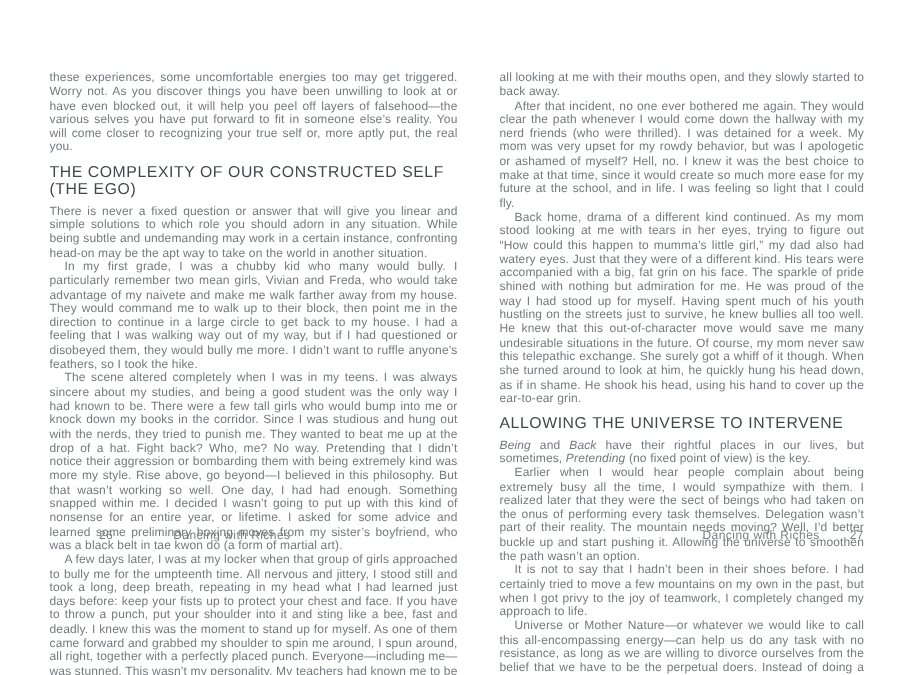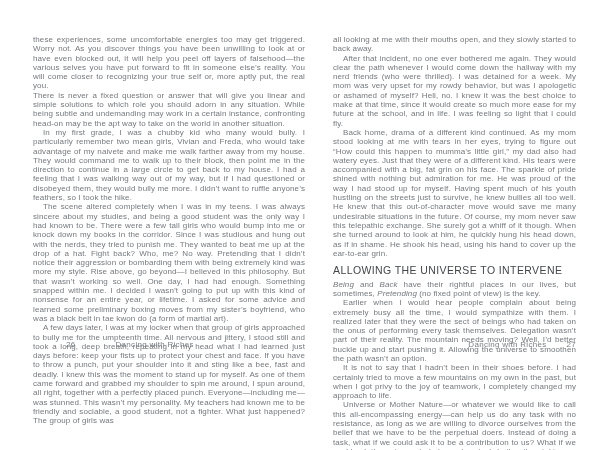--- a/index.html
+++ b/index.html
@@ -12,21 +12,21 @@
     font-family: "Liberation Sans", sans-serif;
   }
   .spread {
     position: relative;
     width: 600px;
     height: 450px;
     background: #ffffff;
   }
   .page {
     position: absolute;
-    top: 4px;
+    top: 16px;
     height: 366px;
   }
   .page-left  { left: 33px;  width: 272px; }
   .page-right { left: 333px; width: 243px; }
   .page-body {
     padding-top: 31px;
   }
   .para {
     margin: 0;
     font-size: 8px;
@@ -63,20 +63,21 @@
   .footer-right .page-num   { margin-left: 20px; }
 </style>
 </head>
 <body>
 
 <div class="spread">
 
   <div class="page page-left">
     <div class="page-body" id="left-blocks">
         <p class="para">these experiences, some uncomfortable energies too may get triggered. Worry not. As you discover things you have been unwilling to look at or have even blocked out, it will help you peel off layers of falsehood—the various selves you have put forward to fit in someone else’s reality. You will come closer to recognizing your true self or, more aptly put, the real you.</p>
+        <h2 class="section-heading">THE COMPLEXITY OF OUR CONSTRUCTED SELF (THE EGO)</h2>
         <p class="para">There is never a fixed question or answer that will give you linear and simple solutions to which role you should adorn in any situation. While being subtle and undemanding may work in a certain instance, confronting head-on may be the apt way to take on the world in another situation.</p>
         <p class="para indent">In my first grade, I was a chubby kid who many would bully. I particularly remember two mean girls, Vivian and Freda, who would take advantage of my naivete and make me walk farther away from my house. They would command me to walk up to their block, then point me in the direction to continue in a large circle to get back to my house. I had a feeling that I was walking way out of my way, but if I had questioned or disobeyed them, they would bully me more. I didn’t want to ruffle anyone’s feathers, so I took the hike.</p>
         <p class="para indent">The scene altered completely when I was in my teens. I was always sincere about my studies, and being a good student was the only way I had known to be. There were a few tall girls who would bump into me or knock down my books in the corridor. Since I was studious and hung out with the nerds, they tried to punish me. They wanted to beat me up at the drop of a hat. Fight back? Who, me? No way. Pretending that I didn’t notice their aggression or bombarding them with being extremely kind was more my style. Rise above, go beyond—I believed in this philosophy. But that wasn’t working so well. One day, I had had enough. Something snapped within me. I decided I wasn’t going to put up with this kind of nonsense for an entire year, or lifetime. I asked for some advice and learned some preliminary boxing moves from my sister’s boyfriend, who was a black belt in tae kwon do (a form of martial art).</p>
         <p class="para indent">A few days later, I was at my locker when that group of girls approached to bully me for the umpteenth time. All nervous and jittery, I stood still and took a long, deep breath, repeating in my head what I had learned just days before: keep your fists up to protect your chest and face. If you have to throw a punch, put your shoulder into it and sting like a bee, fast and deadly. I knew this was the moment to stand up for myself. As one of them came forward and grabbed my shoulder to spin me around, I spun around, all right, together with a perfectly placed punch. Everyone—including me—was stunned. This wasn’t my personality. My teachers had known me to be friendly and sociable, a good student, not a fighter. What just happened? The group of girls was</p>
       </div>
     <div class="footer footer-left">
       <span class="page-num">26</span><span class="book-title">Dancing with Riches</span>
     </div>
   </div>
 

